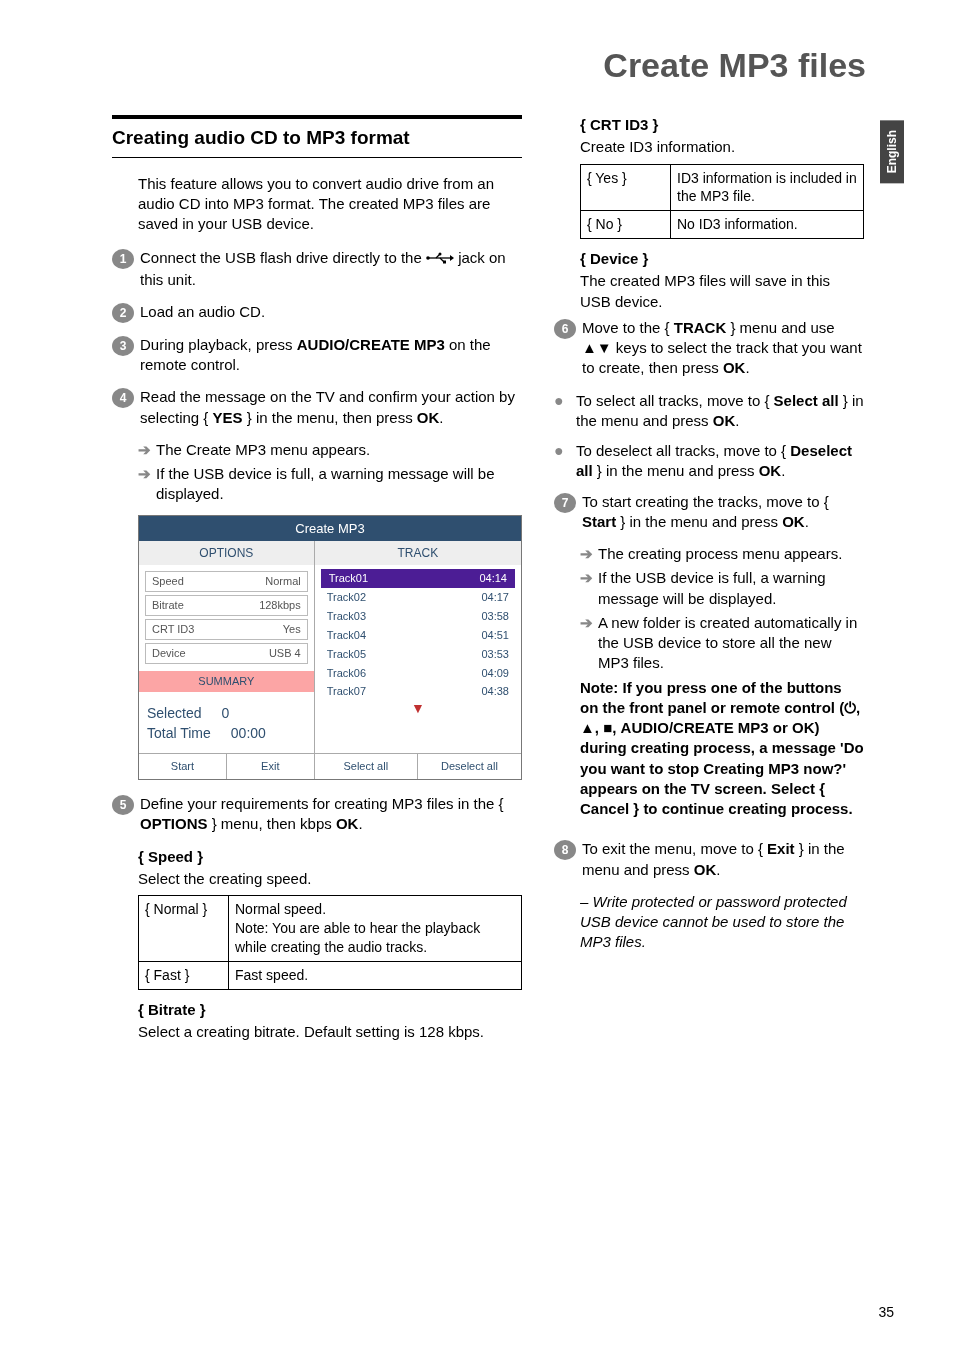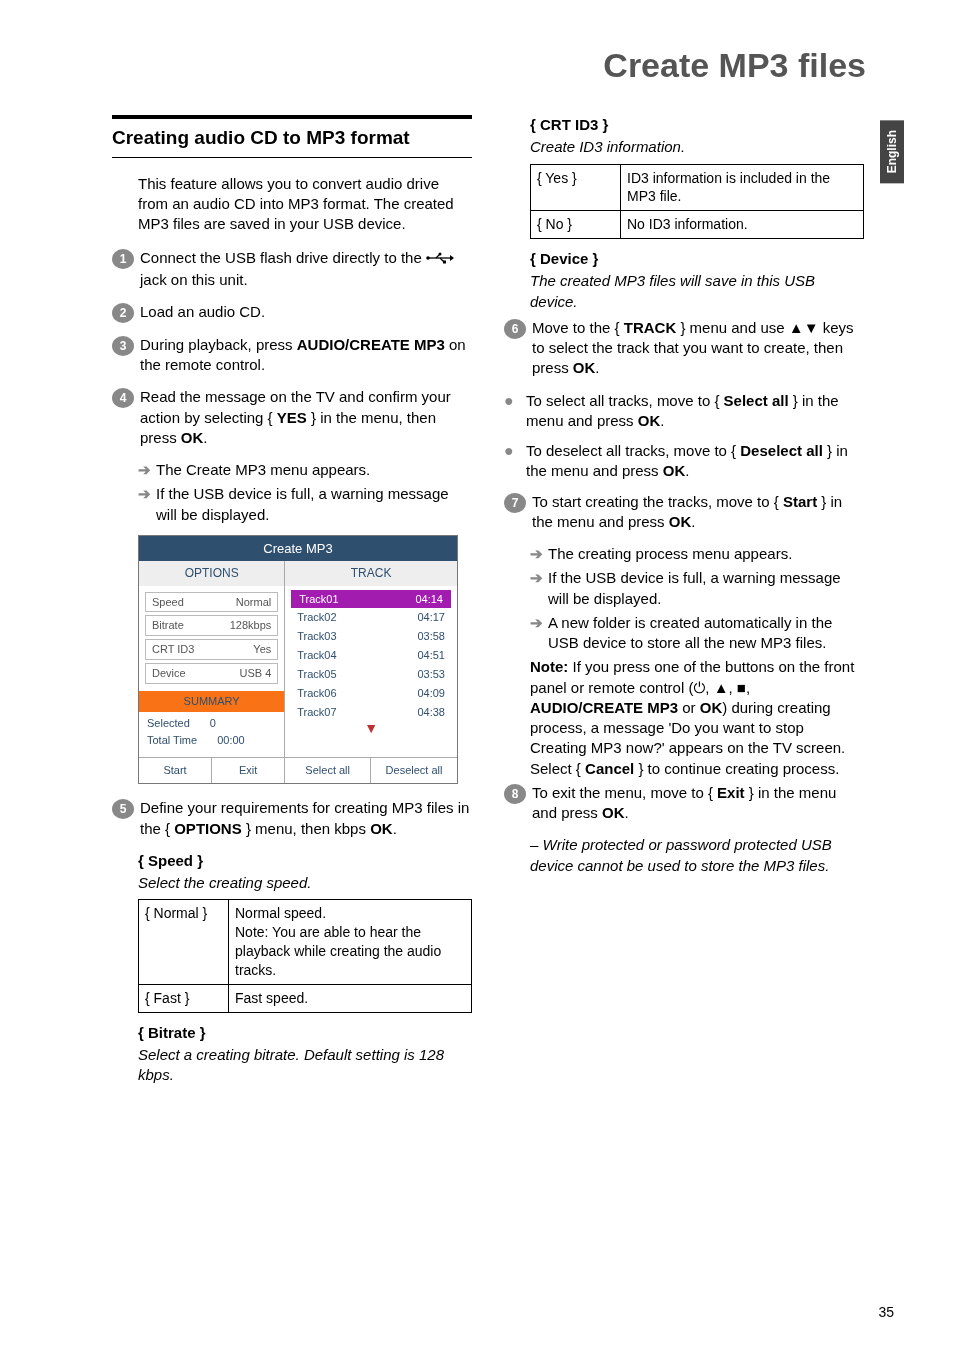--- a/index.html
+++ b/index.html
@@ -89,46 +89,46 @@
     display: flex;
     align-items: flex-start;
     margin-left: 26px;
     margin-bottom: 4px;
   }
   .sub-arrow .arr {
     flex: 0 0 18px;
     color: #888;
     font-weight: bold;
   }
-  .note-block { margin-left: 26px; margin-bottom: 4px; }
+  .note-block { margin-left: 26px; margin-bottom: 20px; font-weight: bold; }
   .opt-heading {
     margin-left: 26px;
     margin-bottom: 2px;
     margin-top: 8px;
   }
-  .opt-desc { margin-left: 26px; margin-bottom: 6px; font-style: italic; }
+  .opt-desc { margin-left: 26px; margin-bottom: 6px; }
   .kv-table {
     margin-left: 26px;
     border-collapse: collapse;
     width: calc(100% - 26px);
     margin-bottom: 10px;
   }
   .kv-table td {
     border: 1px solid #000;
     padding: 4px 6px;
     font-size: 14px;
     vertical-align: top;
   }
   .kv-table td:first-child { width: 90px; }
   .hints { margin-left: 26px; font-style: italic; margin-top: 6px; }
 
   
   .mp3panel {
     margin: 10px 0 14px 26px;
-    width: 320px;
+    width: 384px;
     border: 1px solid #777;
     font-size: 12px;
     color: #555;
   }
   .mp3panel .titlebar {
     background: #2f4f6f;
     color: #fff;
     text-align: center;
     padding: 4px 0;
     font-size: 13px;
@@ -146,38 +146,38 @@
   .opt-list { padding: 6px 6px 4px 6px; }
   .opt-item {
     display: flex;
     justify-content: space-between;
     border: 1px solid #bbb;
     padding: 2px 6px;
     margin-bottom: 3px;
     font-size: 11px;
   }
   .summary-hdr {
-    background: #f97316;
+    background: #fca5a5;
     color: #2f4f6f;
     text-align: center;
     padding: 3px 0;
     font-size: 11px;
   }
-  .summary-body { padding: 4px 8px 8px 8px; font-size: 11px; color: #2f4f6f; }
+  .summary-body { padding: 12px 8px 8px 8px; font-size: 14px; color: #2f4f6f; }
   .summary-body div { display: flex; gap: 20px; margin-bottom: 2px; }
   .track-list { padding: 4px 4px 0 4px; }
   .track-row {
     display: flex;
     justify-content: space-between;
     padding: 2px 8px;
     font-size: 11px;
     color: #2f4f6f;
   }
   .track-row.sel {
-    background: #a21caf;
+    background: #4c1d95;
     color: #fff;
     margin: 0 2px;
   }
   .tri {
     text-align: center;
     color: #c03030;
     font-size: 14px;
     line-height: 1;
     padding-bottom: 4px;
   }

